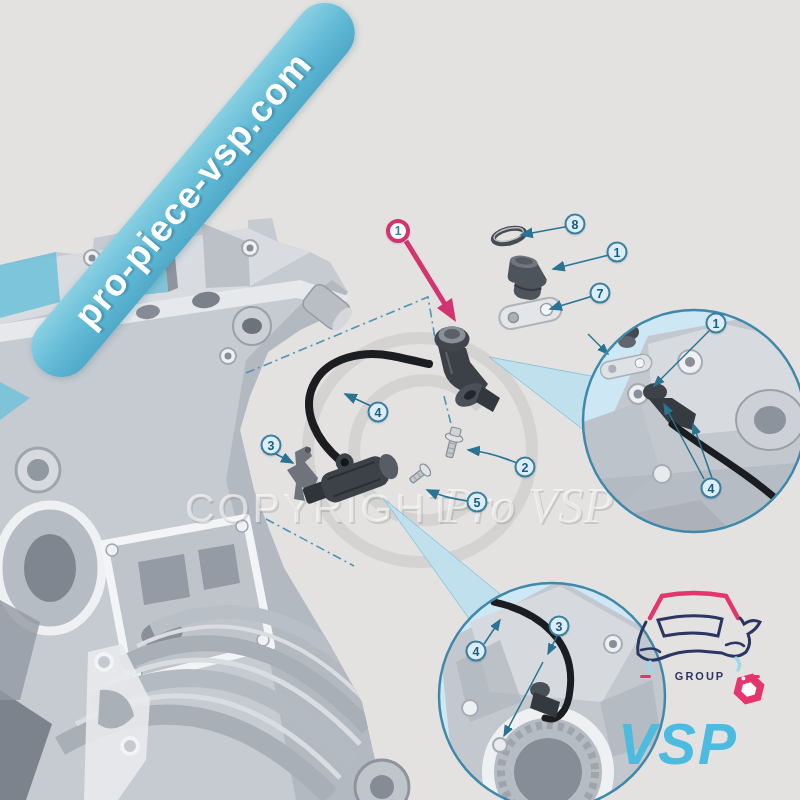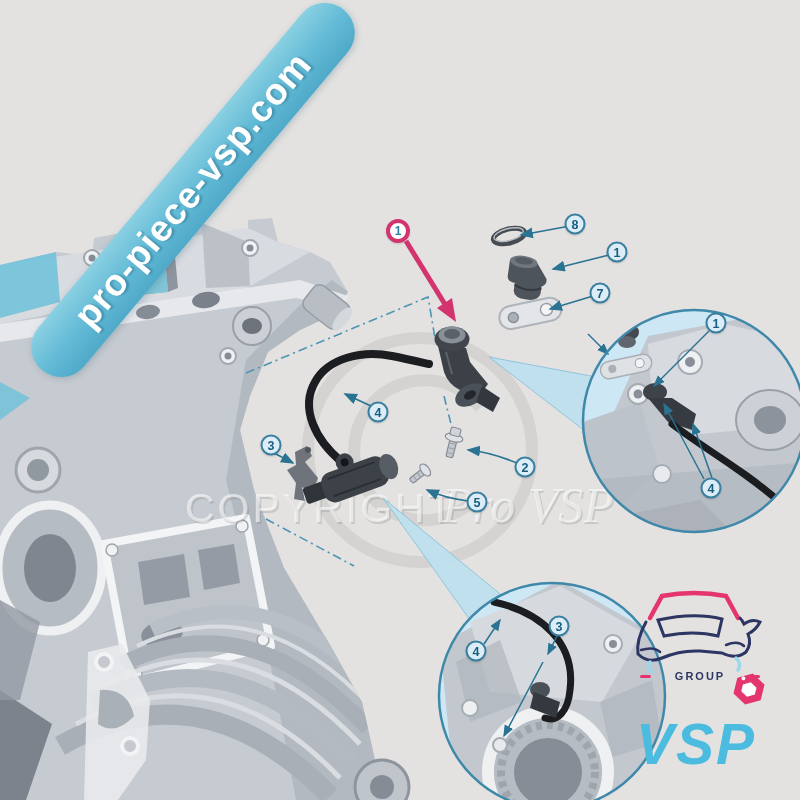--- a/index.html
+++ b/index.html
@@ -20,21 +20,21 @@
       transform:translate(-50%,-50%);box-shadow:0 1px 2px rgba(0,0,0,.15);}
   .co.pink{width:16px;height:16px;border:4px solid #d3336e;background:#fff;color:#2f7fa2;font-size:12px;}
   
   .logo-group{position:absolute;left:640px;top:670px;width:120px;display:flex;align-items:center;
               justify-content:center;gap:24px;}
   .logo-group .dash{width:13px;height:3px;background:#e5356e;border-radius:2px;}
   .logo-group span.t{color:#2d3663;font-size:11px;font-weight:bold;letter-spacing:2px;}
   .logo-pro{position:absolute;left:626px;top:672px;color:#2d3663;font-size:50px;font-weight:bold;
             font-style:italic;letter-spacing:1px;line-height:1;}
   .logo-vsp{position:absolute;left:618px;top:716px;color:#4cbbe0;font-size:57px;font-weight:bold;
-            font-style:italic;letter-spacing:2px;line-height:1;margin-left:18px;}
+            font-style:italic;letter-spacing:2px;line-height:1;}
 </style>
 </head>
 <body>
 
 <div class="stage">
 
 <svg class="art" width="800" height="800" viewBox="0 0 800 800">
   <defs>
     <clipPath id="engClip">
       <path d="M0,265 L56,252 L92,256 L94,238 L126,232 L129,252 L164,248 L166,228 L202,223 L206,246 L248,242 L248,220 L272,218 L278,242 L310,252 L330,262 L348,292 L330,316 L300,330 L268,352 L250,396 L240,430 L254,490 L284,568 L330,645 L362,702 L384,800 L0,800 Z"></path>

